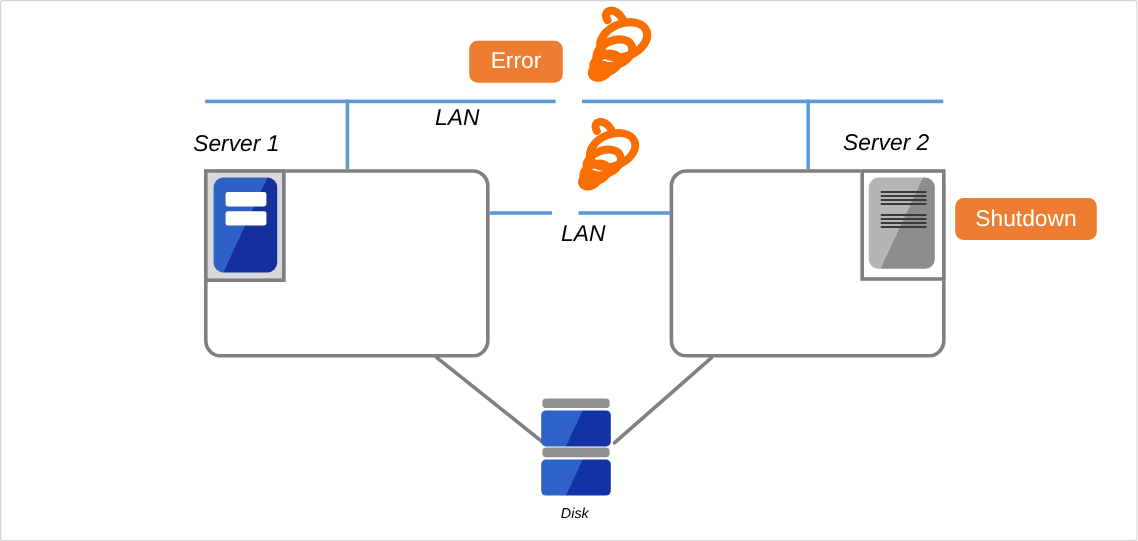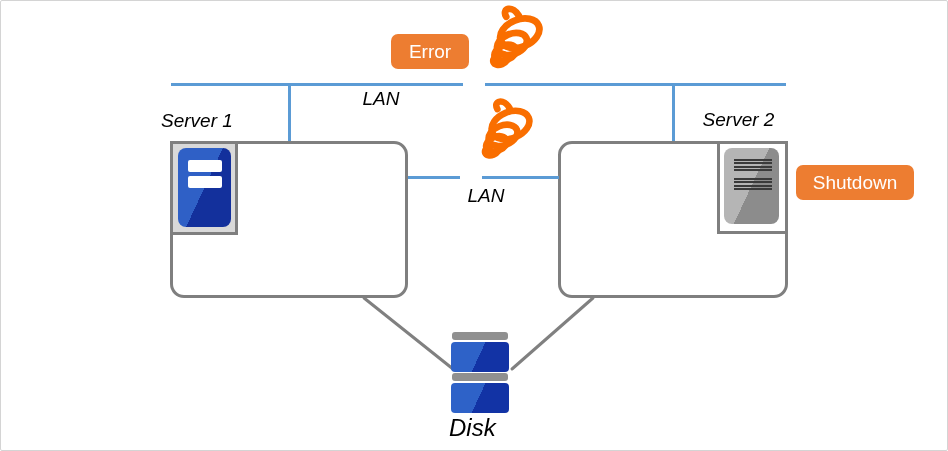--- a/index.html
+++ b/index.html
@@ -137,15 +137,15 @@
 
   <div class="badge" style="left:390px; top:33px; width:78px; height:35px;">Error</div>
   <div class="badge" style="left:795px; top:164px; width:118px; height:35px;">Shutdown</div>
 
   <div>
     <div class="disk-cap" style="top:331px;"></div>
     <div class="disk-platter" style="top:341px;"></div>
     <div class="disk-cap" style="top:372px;"></div>
     <div class="disk-platter" style="top:382px;"></div>
   </div>
-  <div class="lbl" style="left:448px; top:417px; width:60px; text-align:left; font-size:24px;">Disk</div>
+  <div class="lbl" style="left:448px; top:417px; width:60px; text-align:center; font-size:12px;">Disk</div>
 
 </div>
 
 </body></html>

